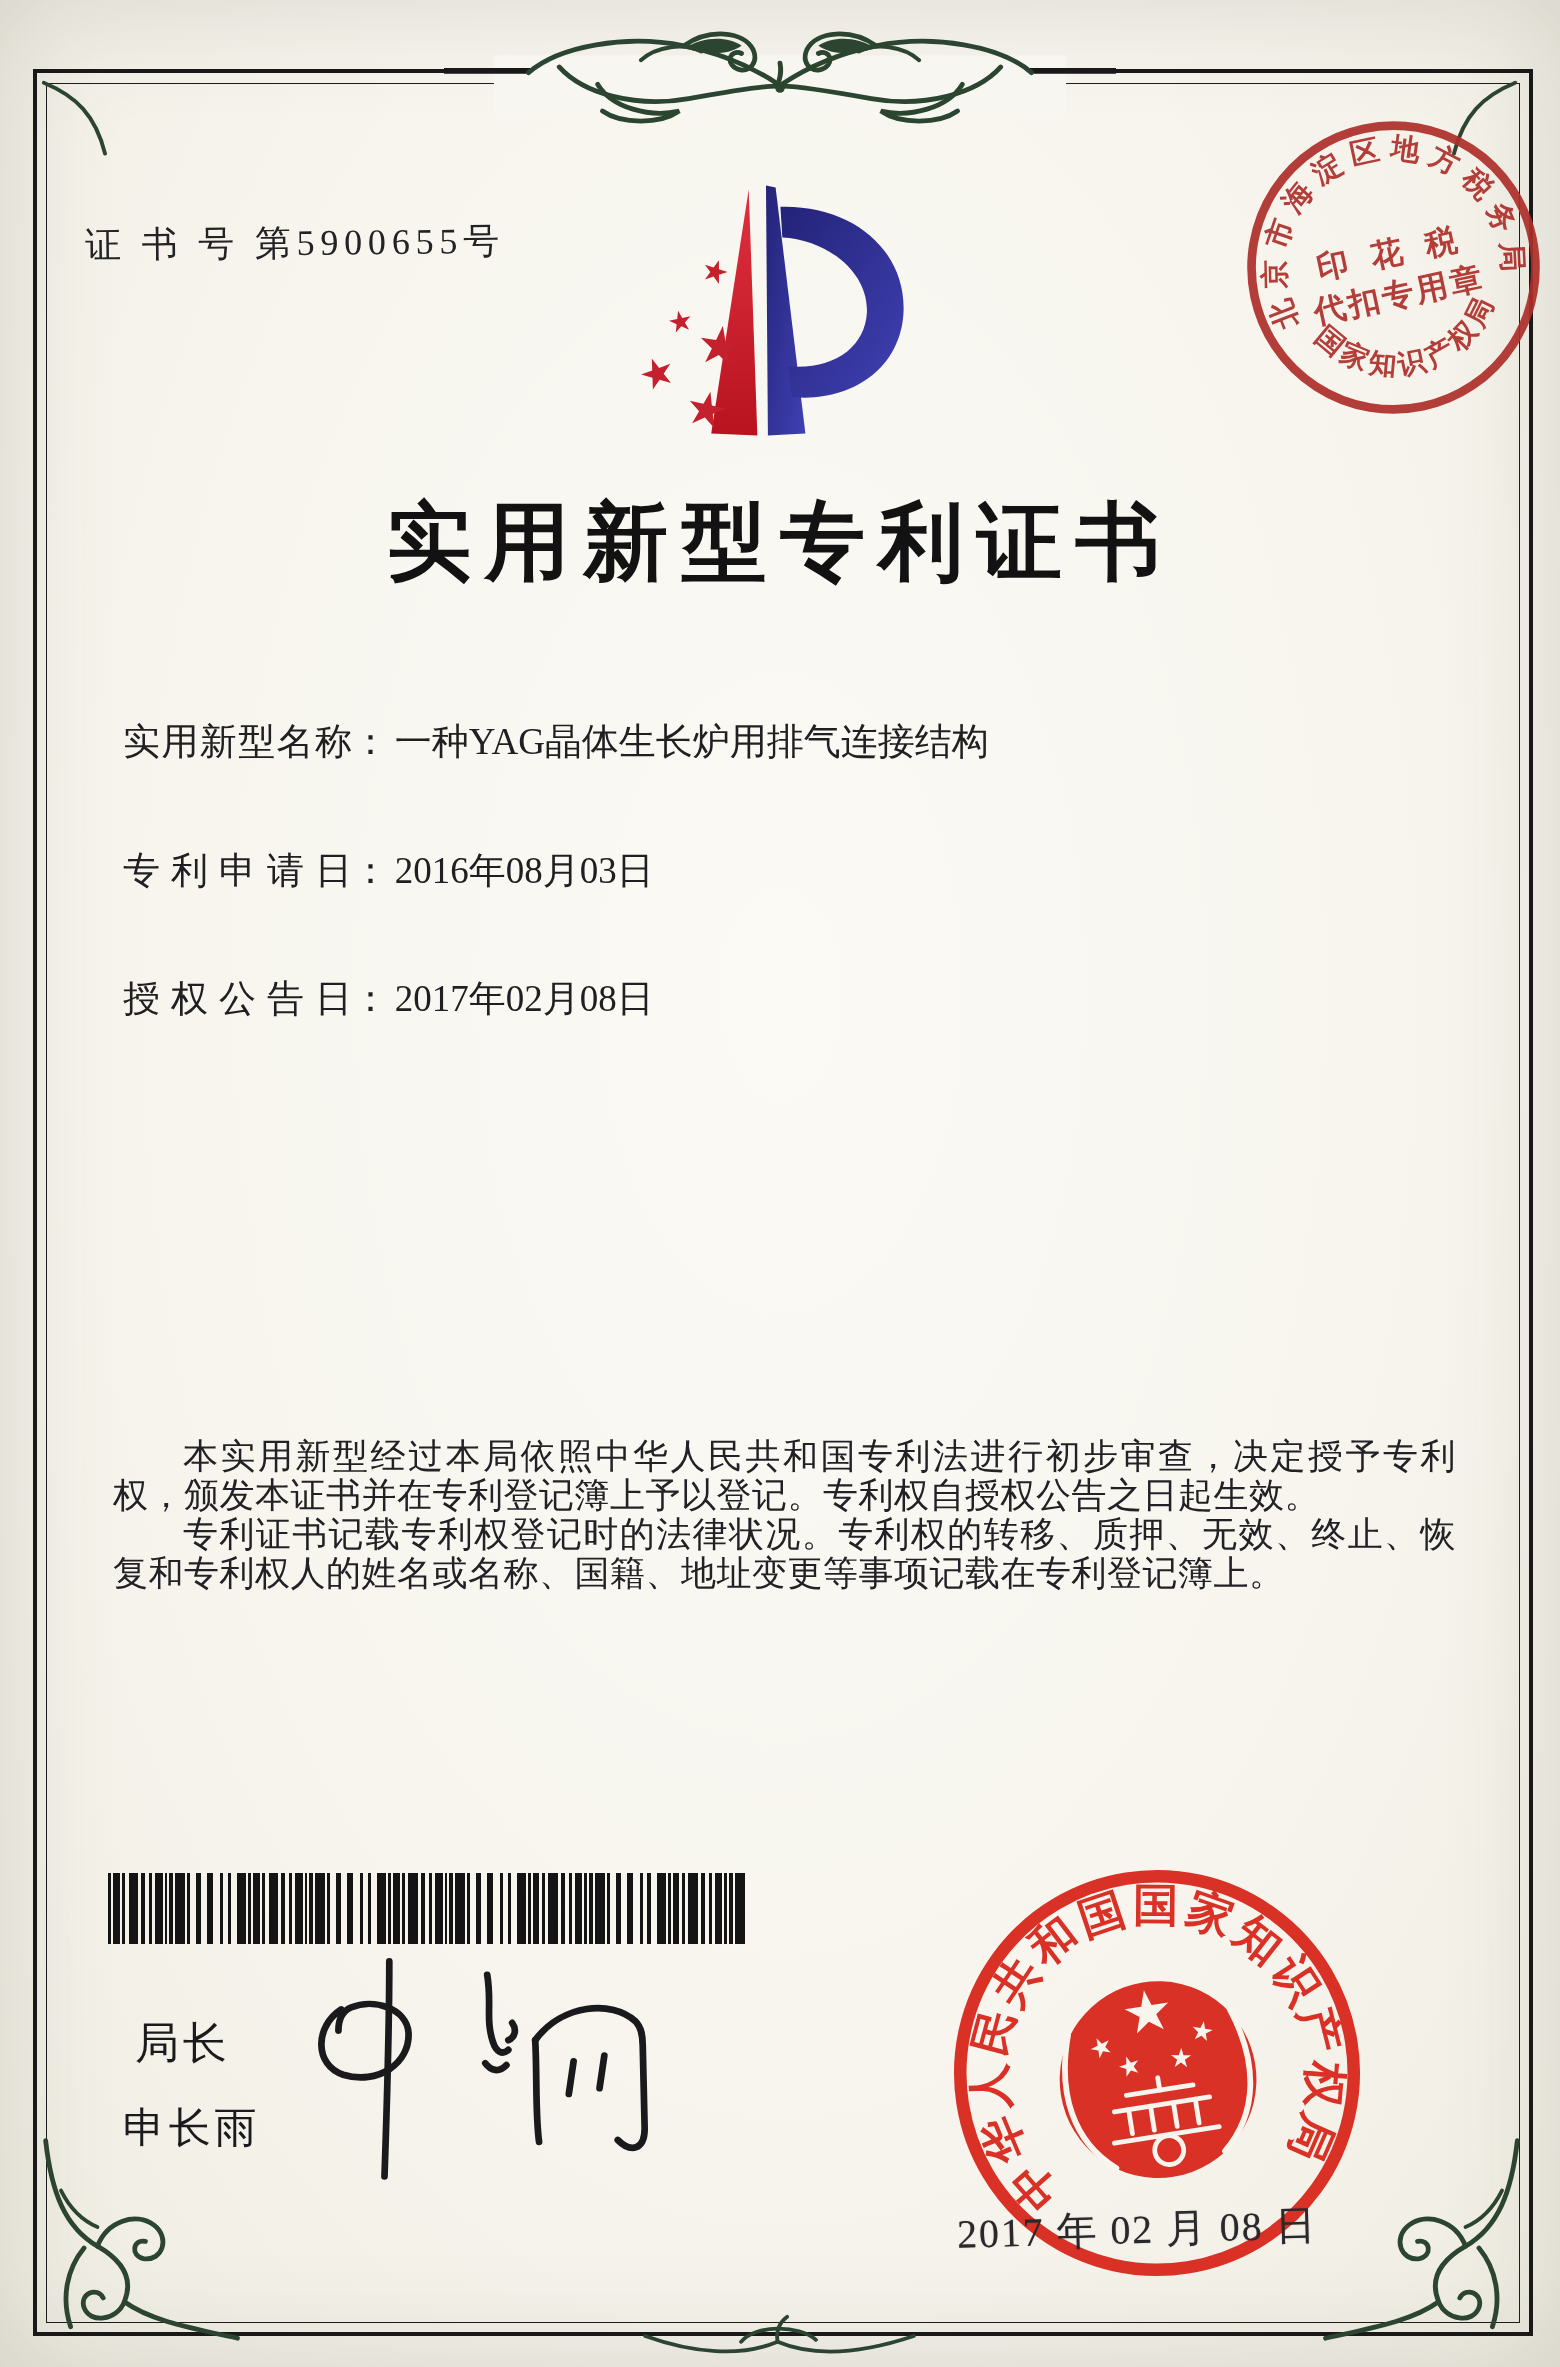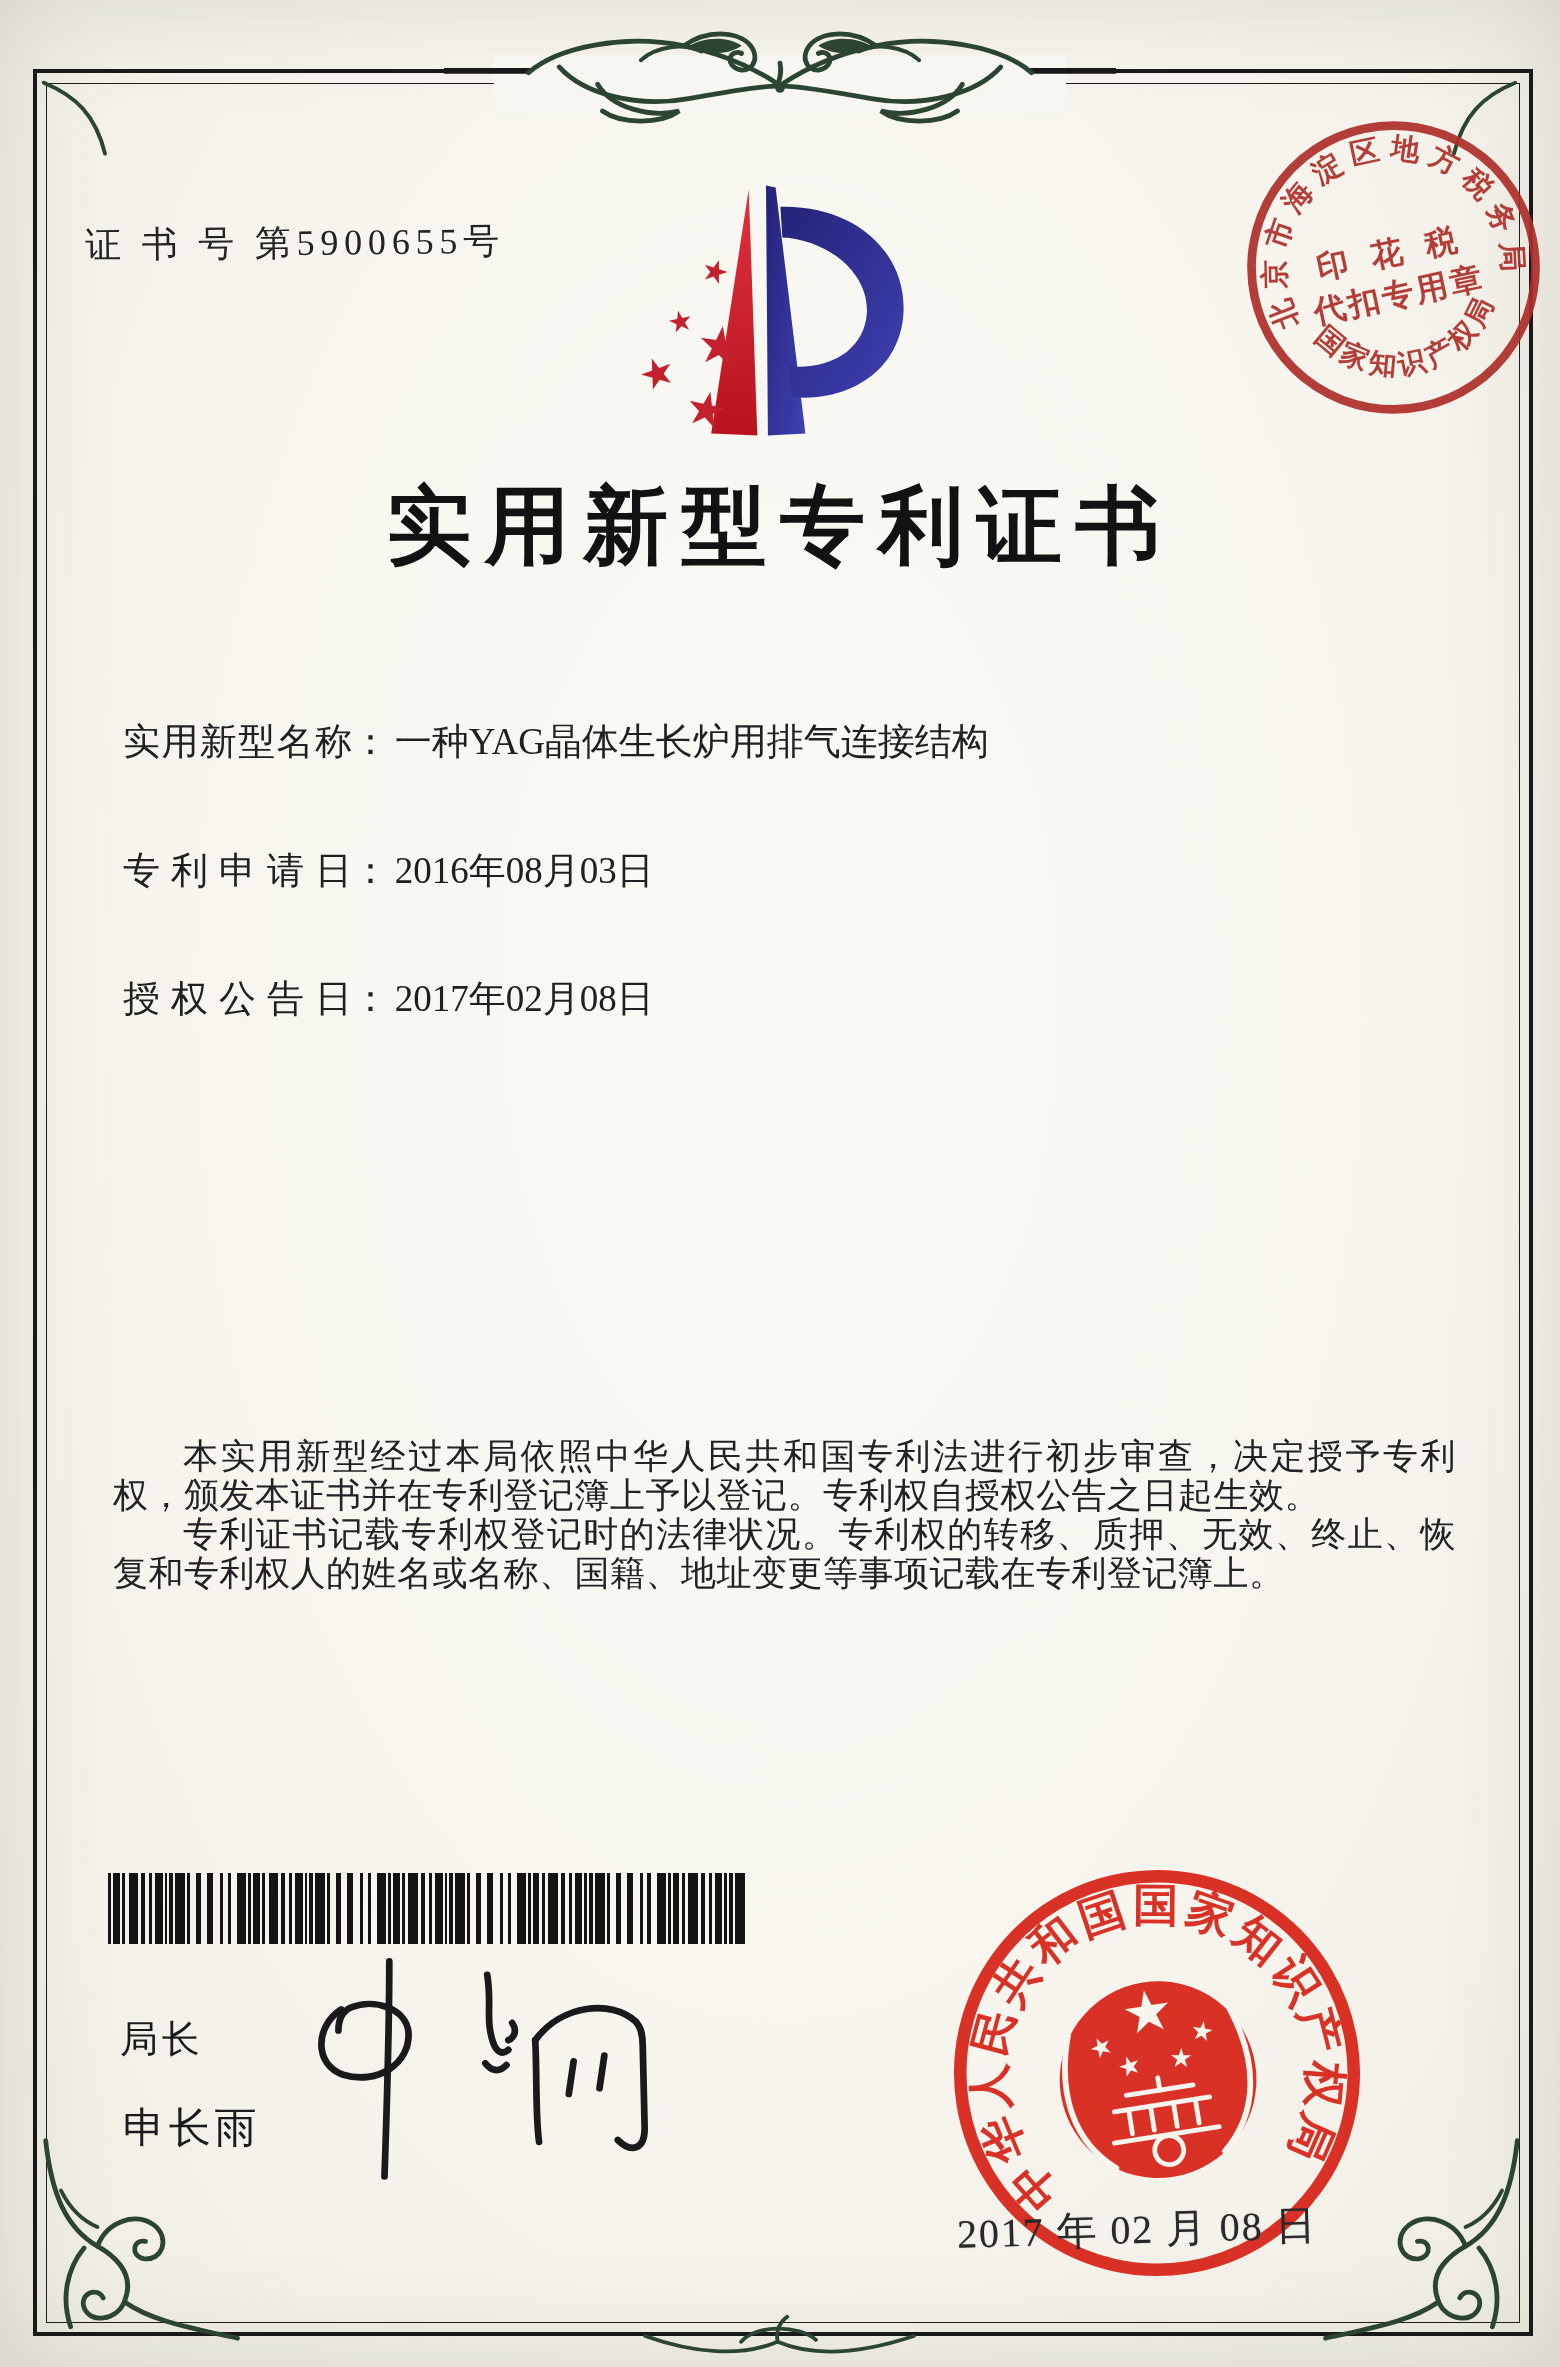--- a/index.html
+++ b/index.html
@@ -18,35 +18,35 @@
   .frame-outer{position:absolute;left:33px;right:27px;top:69px;bottom:31px;border:4.8px solid #191919;}
   .frame-inner{position:absolute;left:46px;right:40px;top:83px;bottom:44px;border:1.9px solid #1d1d1d;}
   .orn{position:absolute;pointer-events:none;}
   .cert-no{
     position:absolute;left:85px;top:219px;font-size:36px;letter-spacing:5.8px;color:#232325;
     transform:rotate(-.6deg);
   }
   .logo{position:absolute;left:569px;top:146px;width:369px;height:304px;}
   .tax-stamp{position:absolute;left:1239px;top:113px;width:309px;height:309px;transform:rotate(-12deg);opacity:.92;}
   .title{
-    position:absolute;left:0;right:0;top:469px;margin:0;text-align:center;
+    position:absolute;left:0;right:0;top:469px;margin:16px;text-align:center;
     font-size:85px;font-weight:700;letter-spacing:13.4px;color:#121212;
   }
   .fields{position:absolute;left:123px;top:721px;}
   .frow{margin-bottom:86px;font-size:37px;line-height:1.15;white-space:nowrap;color:#202022;}
   .flabel{display:inline-block;width:229px;text-align:justify;text-align-last:justify;}
   .fcolon{display:inline-block;margin-right:5.8px;}
   .body-text{
     position:absolute;left:113px;width:1343px;top:1437px;
     font-size:35px;line-height:39px;text-align:justify;letter-spacing:0.5px;color:#222226;
   }
   .body-text p{margin:0;text-indent:2em;}
   .barcode{position:absolute;left:108px;top:1873px;width:646px;height:71px;display:flex;overflow:hidden;}
   .barcode span{display:block;height:100%;background:#141414;flex:0 0 auto;}
-  .director-title{position:absolute;left:120px;top:2014px;font-size:38px;letter-spacing:3.8px;color:#1b1b1d;
+  .director-title{position:absolute;left:135px;top:2014px;font-size:44px;letter-spacing:3.8px;color:#1b1b1d;
     font-family:"Liberation Sans","DejaVu Sans",sans-serif;}
   .director-name{position:absolute;left:123px;top:2100px;font-size:42px;letter-spacing:3.8px;color:#1b1b1d;
     font-family:"Liberation Sans","DejaVu Sans",sans-serif;}
   .signature{position:absolute;left:245px;top:1948px;width:423px;height:240px;}
   .big-seal{position:absolute;left:940px;top:1856px;width:434px;height:434px;transform:rotate(-9deg);opacity:.95;}
   .seal-date{
     position:absolute;left:957px;top:2202px;font-size:40px;letter-spacing:1.9px;color:#29292c;
     white-space:nowrap;z-index:5;transform:rotate(-1.5deg);
     text-shadow:0 0 1px rgba(40,40,40,.5);
   }

